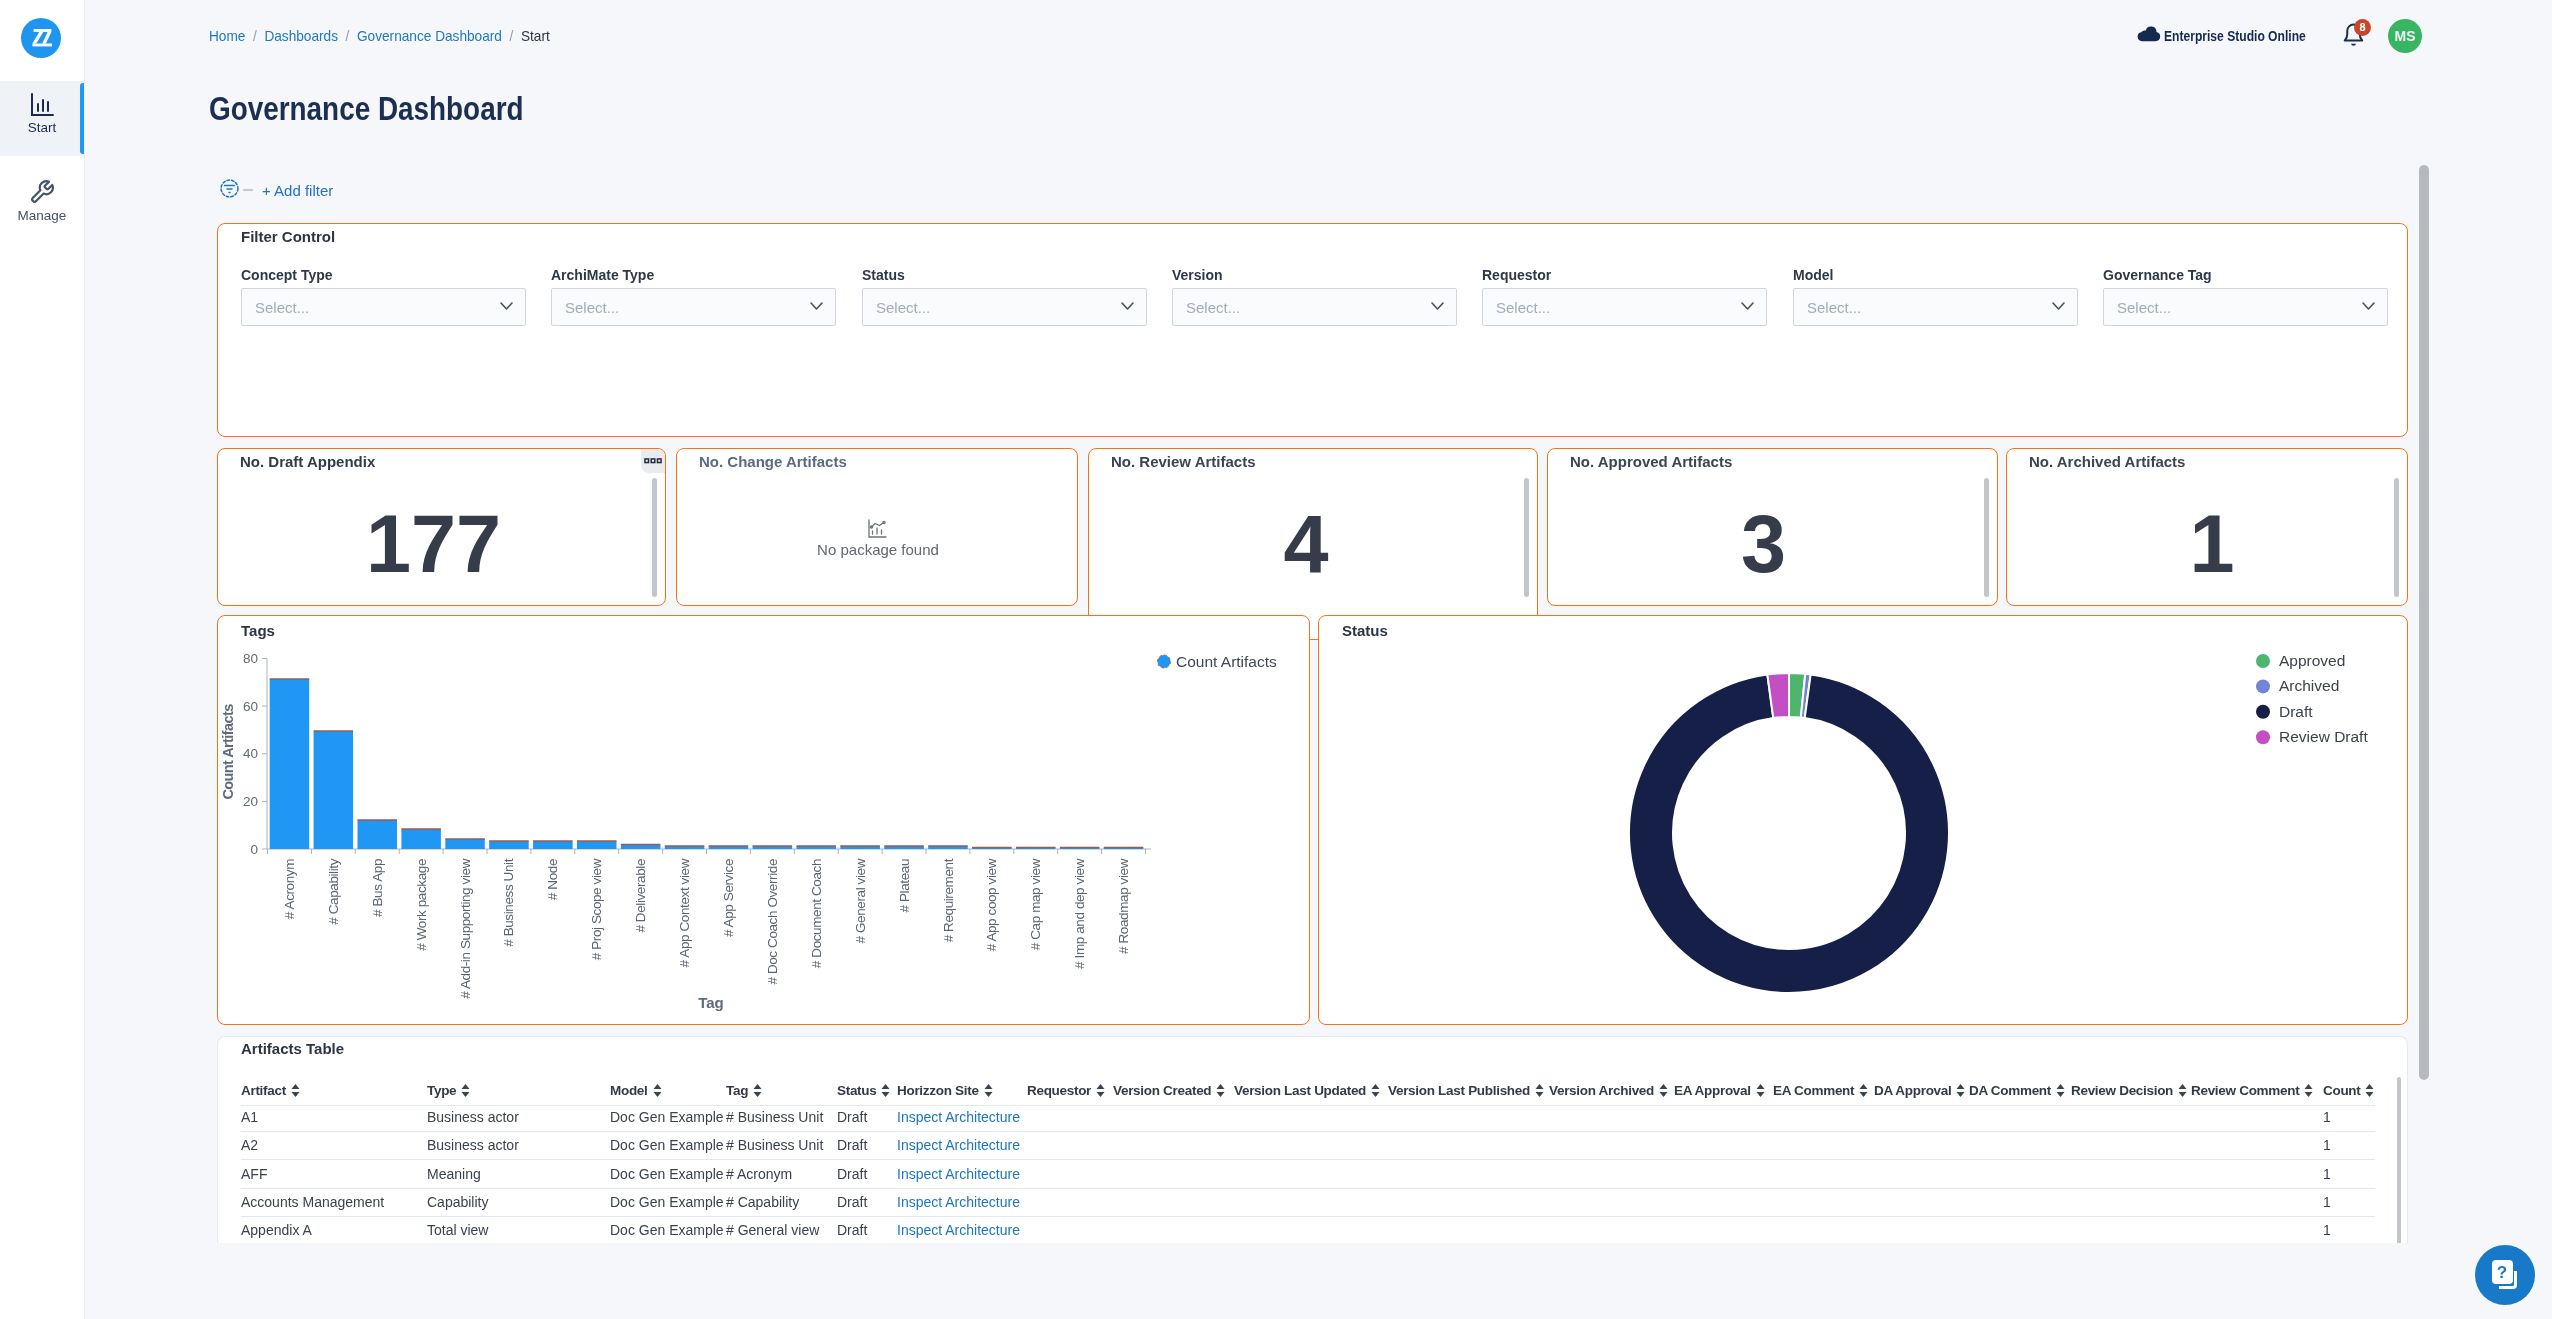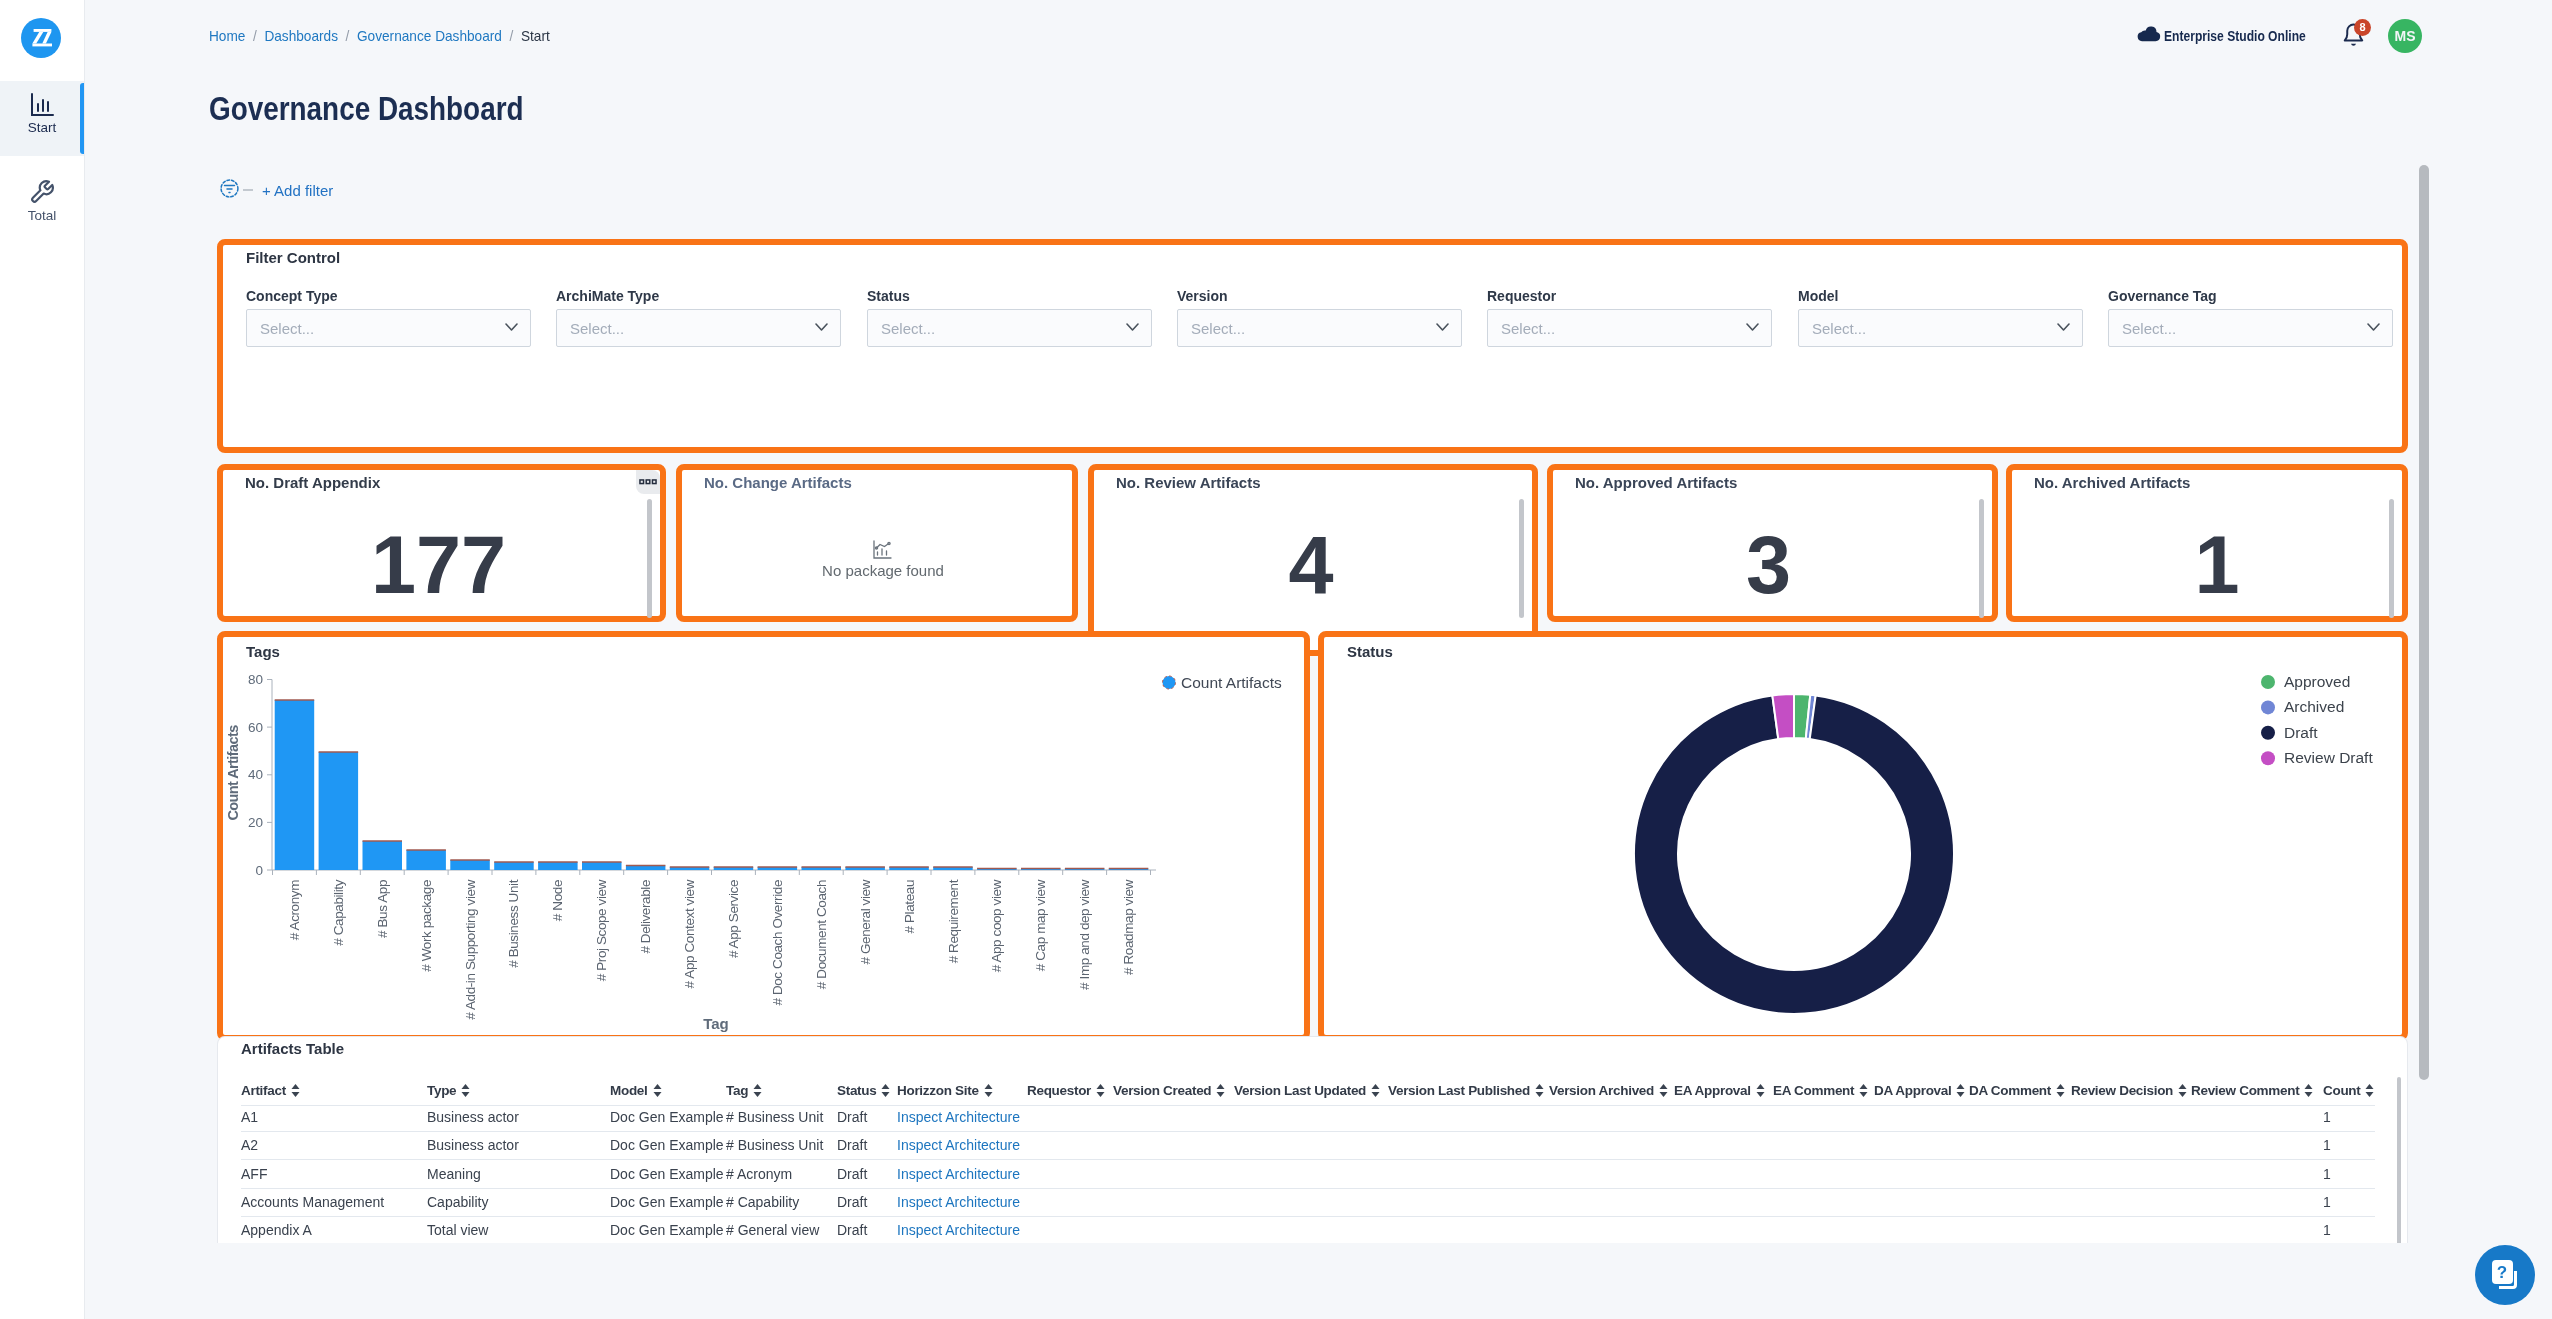--- a/index.html
+++ b/index.html
@@ -1,19 +1,19 @@
 <!DOCTYPE html>
 <html><head>
 <meta charset="utf-8">
 <style>
 * { margin:0; padding:0; box-sizing:border-box; }
 html,body { width:2552px; height:1319px; }
 body { font-family:"Liberation Sans", sans-serif; background:#f5f7fa; overflow:hidden; position:relative; }
 .abs { position:absolute; }
-.card { position:absolute; background:#fff; border:6px solid #f97316; border-radius:8px;margin-top:16px; }
+.card { position:absolute; background:#fff; border:1px solid #f97316; border-radius:8px; }
 .cardtitle { position:absolute; font-size:15px; font-weight:bold; color:#3a4557; }
 .num { position:absolute; font-size:81px; font-weight:bold; color:#363c49; text-align:center; line-height:59px; }
 .kpiscroll { position:absolute; width:5px; background:#c3c6cb; border-radius:3px; }
 a.bc { color:#1f78c1; text-decoration:none; }
 .sep { color:#939ca8; }
 .selectbox { position:absolute; width:285px; height:38px; border:1px solid #cfd6de; border-radius:2px; background:#fafbfd; }
 .selectbox span.ph { position:absolute; left:13px; top:10px; font-size:15px; color:#a3acb9; }
 .selectbox svg { position:absolute; right:12px; top:13px; }
 .flabel { position:absolute; font-size:14px; font-weight:bold; color:#2e3848; }
 .hcell { position:absolute; font-size:13.5px; font-weight:bold; color:#333b48; white-space:nowrap; letter-spacing:-0.3px; }
@@ -37,21 +37,21 @@
   <svg class="abs" style="left:29px;top:92px;" width="26" height="26" viewBox="0 0 26 26" fill="none" stroke="#1b2a4e" stroke-width="2" stroke-linecap="round">
     <path d="M3 2 L3 23 L24 23"></path>
     <path d="M9 19 L9 12"></path>
       <path d="M14 19 L14 8"></path>
       <path d="M19 19 L19 10"></path>
   </svg>
   <div class="abs" style="left:0;top:120px;width:84px;text-align:center;font-size:13.5px;color:#1b2a4e;">Start</div>
   <svg class="abs" style="left:29px;top:179px;" width="26" height="26" viewBox="0 0 24 24" fill="none" stroke="#44526a" stroke-width="2" stroke-linecap="round" stroke-linejoin="round">
     <path d="M14.7 6.3a1 1 0 0 0 0 1.4l1.6 1.6a1 1 0 0 0 1.4 0l3.77-3.77a6 6 0 0 1-7.94 7.94l-6.91 6.91a2.12 2.12 0 0 1-3-3l6.91-6.91a6 6 0 0 1 7.94-7.94l-3.76 3.76z"></path>
   </svg>
-  <div class="abs" style="left:0;top:208px;width:84px;text-align:center;font-size:13.5px;color:#44526a;">Total</div>
+  <div class="abs" style="left:0;top:208px;width:84px;text-align:center;font-size:13.5px;color:#44526a;">Manage</div>
 </div>
 
 <div class="abs" style="left:209px;top:27px;font-size:15px;color:#2b3646;transform:scaleX(0.91);transform-origin:left top;white-space:nowrap;">
   <a class="bc">Home</a> &nbsp;<span class="sep">/</span>&nbsp; <a class="bc">Dashboards</a> &nbsp;<span class="sep">/</span>&nbsp; <a class="bc">Governance Dashboard</a> &nbsp;<span class="sep">/</span>&nbsp; <span>Start</span>
 </div>
 
 <div class="abs" style="left:2136px;top:24px;">
   <svg width="26" height="20" viewBox="0 0 26 20" fill="#16294e">
       <path d="M20.5 8.1 A5.5 5.5 0 0 0 9.7 6.5 A4.6 4.6 0 0 0 5.2 8.3 A4.5 4.5 0 0 0 6 17.2 L19.6 17.2 A4.6 4.6 0 0 0 20.5 8.1 Z"></path>
     </svg>

